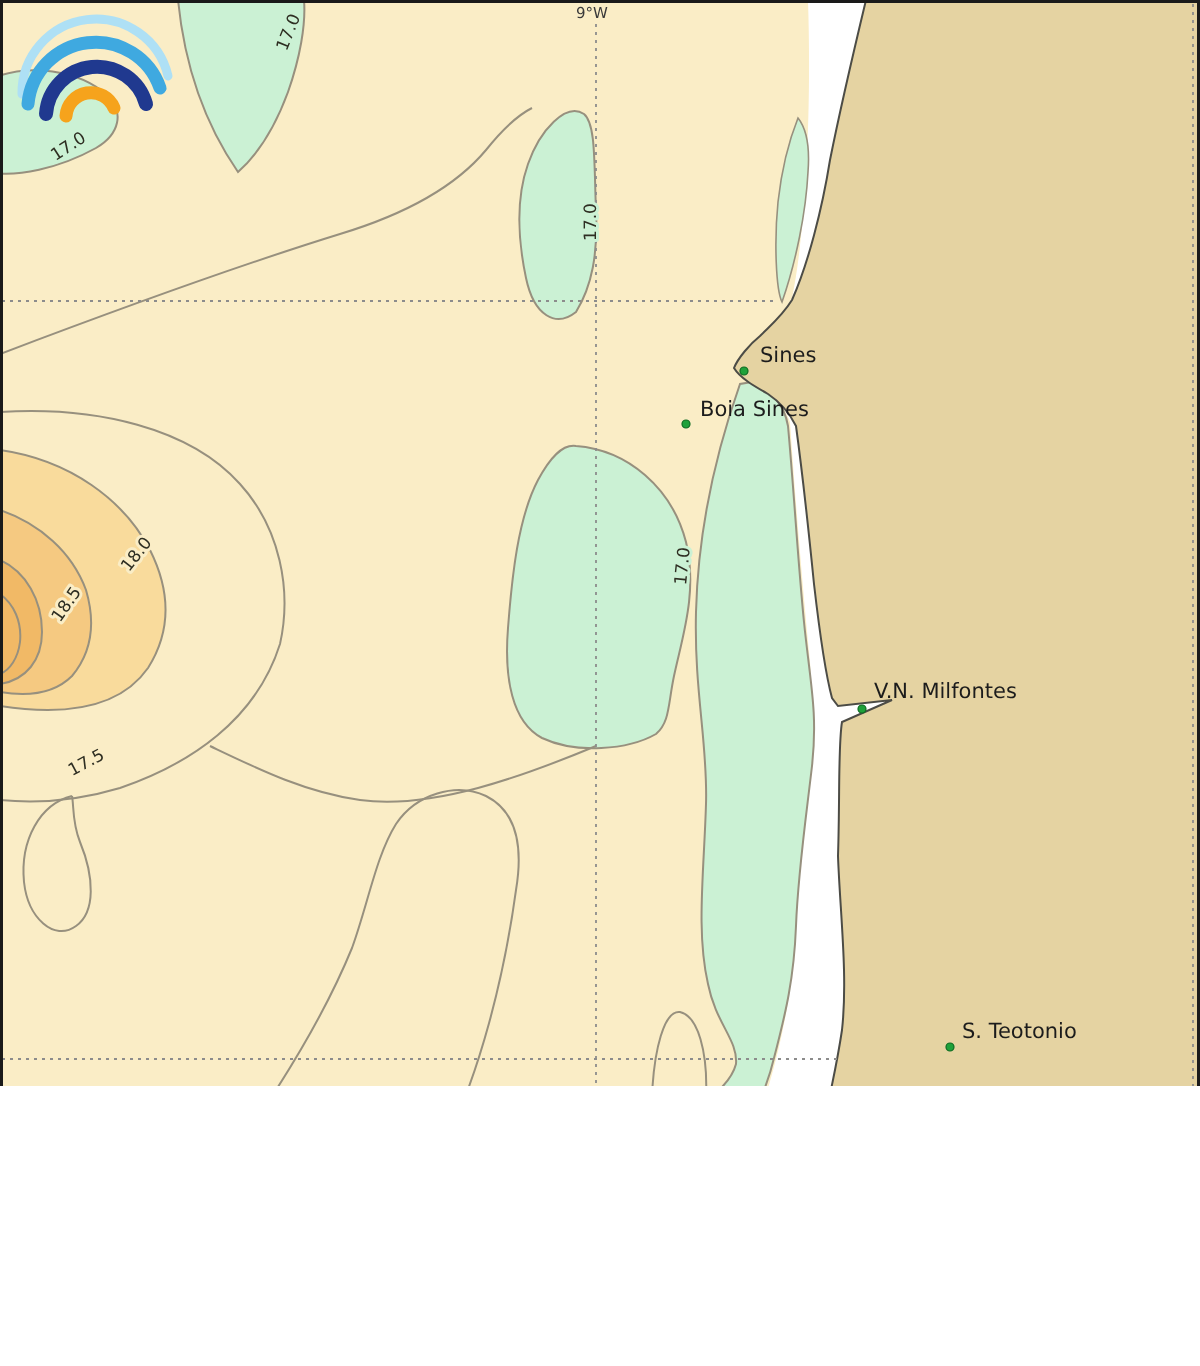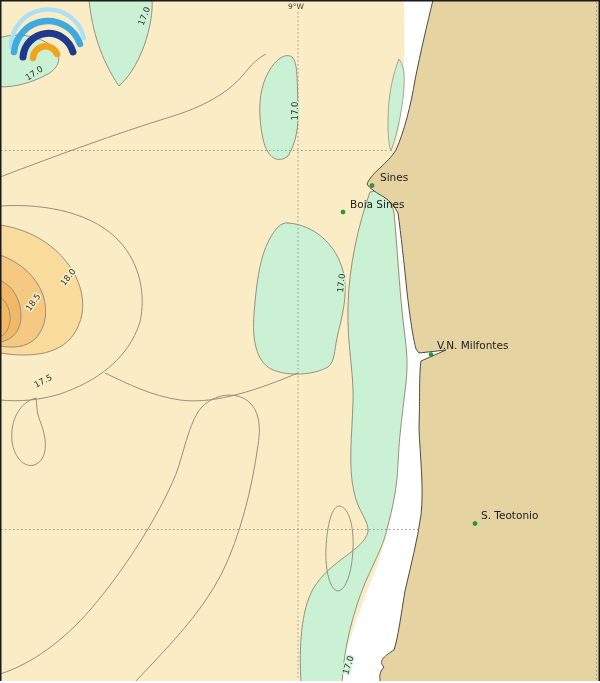--- a/index.html
+++ b/index.html
@@ -1,16 +1,16 @@
 <!DOCTYPE html>
 <html><head>
 <meta charset="utf-8">
 <style>
   html,body{margin:0;padding:0;background:#fff;}
-  #stage{width:600px;height:681px;position:relative;overflow:hidden;
+  #stage{width:600px;height:543px;position:relative;overflow:hidden;
          font-family:"DejaVu Sans", sans-serif;}
   svg{display:block;}
   text{fill:#1c1c1c;}
   .place-label{font-size:10.5px;}
   .contour-label{font-size:8.5px;fill:#2e2e22;paint-order:stroke;stroke-width:3px;
                  stroke-linejoin:round;text-anchor:middle;}
   .halo-sea{stroke:#FAEDC6;}
   .halo-green{stroke:#CBF1D4;}
   .meridian-label{font-size:7.5px;text-anchor:middle;fill:#3a3a3a;}
   .contour{fill:none;stroke-width:1;}

